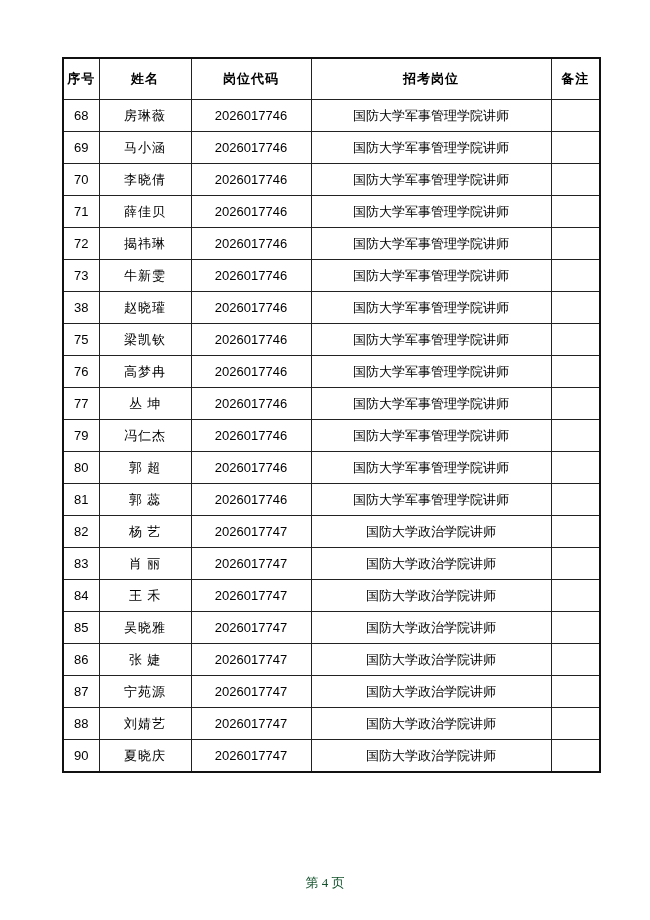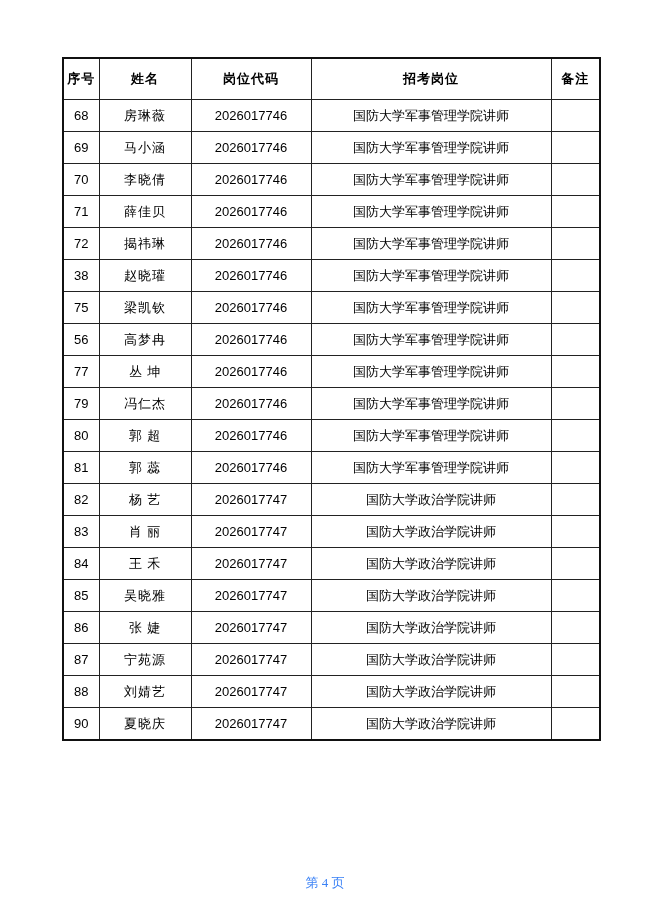--- a/index.html
+++ b/index.html
@@ -58,21 +58,21 @@
   td.cell-name {
     letter-spacing: 1px;
   }
   .footer {
     position: absolute;
     left: 0;
     width: 650px;
     top: 874px;
     text-align: center;
     font-size: 13px;
-    color: #3b82f6;
+    color: #14532d;
   }
 </style>
 </head>
 <body>
 
 <div class="page">
 
   <table class="roster">
     <colgroup>
       <col style="width:36px">
@@ -120,35 +120,42 @@
           <td class="cell-remark"></td>
         </tr>
         <tr>
           <td class="cell-no">72</td>
           <td class="cell-name">揭祎琳</td>
           <td class="cell-code">2026017746</td>
           <td class="cell-position">国防大学军事管理学院讲师</td>
           <td class="cell-remark"></td>
         </tr>
         <tr>
+          <td class="cell-no">73</td>
+          <td class="cell-name">牛新雯</td>
+          <td class="cell-code">2026017746</td>
+          <td class="cell-position">国防大学军事管理学院讲师</td>
+          <td class="cell-remark"></td>
+        </tr>
+        <tr>
           <td class="cell-no">38</td>
           <td class="cell-name">赵晓瓘</td>
           <td class="cell-code">2026017746</td>
           <td class="cell-position">国防大学军事管理学院讲师</td>
           <td class="cell-remark"></td>
         </tr>
         <tr>
           <td class="cell-no">75</td>
           <td class="cell-name">梁凯钦</td>
           <td class="cell-code">2026017746</td>
           <td class="cell-position">国防大学军事管理学院讲师</td>
           <td class="cell-remark"></td>
         </tr>
         <tr>
-          <td class="cell-no">56</td>
+          <td class="cell-no">76</td>
           <td class="cell-name">高梦冉</td>
           <td class="cell-code">2026017746</td>
           <td class="cell-position">国防大学军事管理学院讲师</td>
           <td class="cell-remark"></td>
         </tr>
         <tr>
           <td class="cell-no">77</td>
           <td class="cell-name">丛 坤</td>
           <td class="cell-code">2026017746</td>
           <td class="cell-position">国防大学军事管理学院讲师</td>

